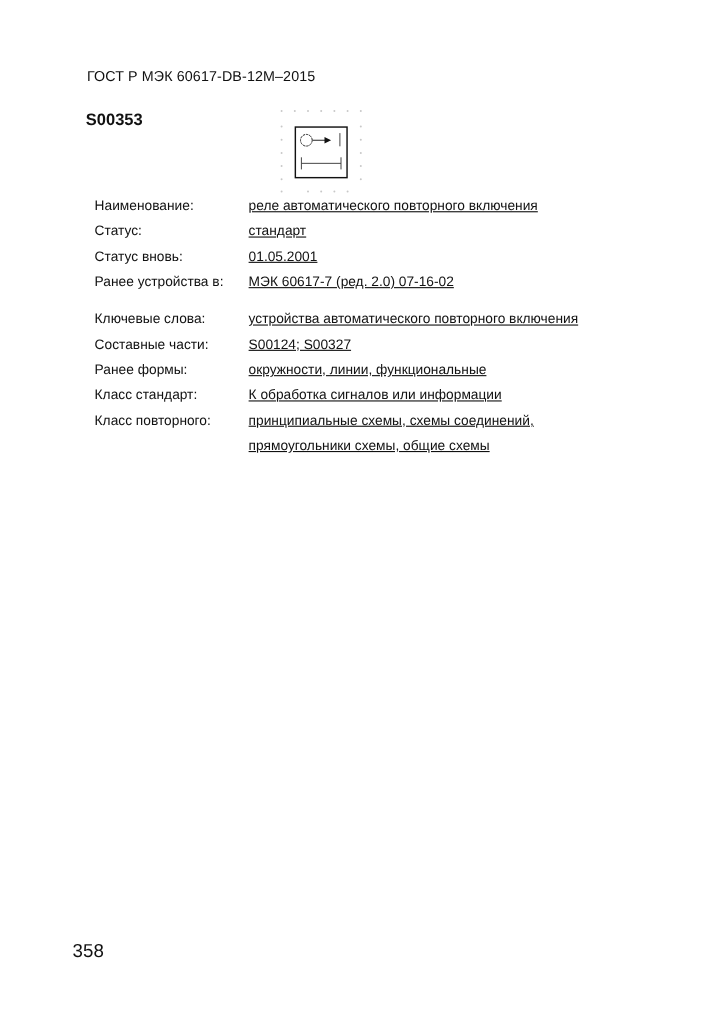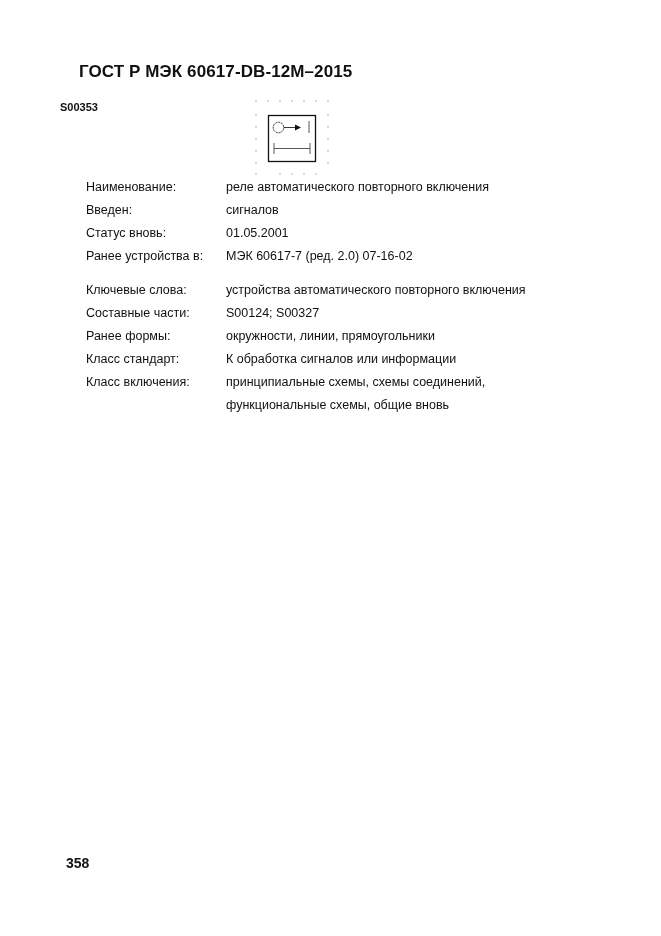--- a/index.html
+++ b/index.html
@@ -1,27 +1,27 @@
 <!DOCTYPE html>
 <html><head>
 <meta charset="utf-8">
 <style>
   html, body { margin: 0; padding: 0; background: #ffffff; }
   body { width: 661px; height: 936px; position: relative; overflow: hidden;
          font-family: "Liberation Sans", "DejaVu Sans", sans-serif; color: #111; }
-  .std-header { position: absolute; left: 79px; top: 62px; font-size: 17px; font-weight: bold; letter-spacing: 0.1px; }
-  .symbol-code { position: absolute; left: 60px; top: 101px; font-size: 11px; font-weight: bold; }
+  .std-header { position: absolute; left: 79px; top: 62px; font-size: 13px; font-weight: normal; letter-spacing: 0.1px; }
+  .symbol-code { position: absolute; left: 78px; top: 101px; font-size: 15px; font-weight: bold; }
   .symbol-figure { position: absolute; left: 248px; top: 94px; width: 92px; height: 86px; }
   .props { position: absolute; left: 74px; top: 178px; font-size: 12.5px; }
   .row { position: relative; height: 23px; line-height: 19px; }
   .row .label { position: absolute; left: 12px; top: 0; white-space: nowrap; }
-  .row .value { position: absolute; left: 152px; top: 0; white-space: nowrap; }
+  .row .value { position: absolute; left: 152px; top: 0; white-space: nowrap; text-decoration: underline; }
   .row.cont { height: 23px; }
   .gap { height: 11px; }
-  .page-number { position: absolute; left: 66px; top: 855px; font-size: 14px; font-weight: bold; }
+  .page-number { position: absolute; left: 66px; top: 855px; font-size: 17px; }
 </style>
 </head>
 <body>
 
 <div class="std-header">ГОСТ Р МЭК 60617-DB-12M–2015</div>
 
 <div class="symbol-code">S00353</div>
 
 <div class="symbol-figure">
   <svg width="92" height="86" viewBox="0 0 92 86" xmlns="http://www.w3.org/2000/svg">
@@ -64,22 +64,22 @@
     <line x1="62" y1="49" x2="62" y2="60" stroke="#444" stroke-width="0.9"></line>
   </svg>
 </div>
 
 <div class="props">
   <div class="row">
     <span class="label">Наименование:</span>
     <span class="value">реле автоматического повторного включения</span>
   </div>
   <div class="row">
-    <span class="label">Введен:</span>
-    <span class="value">сигналов</span>
+    <span class="label">Статус:</span>
+    <span class="value">стандарт</span>
   </div>
   <div class="row">
     <span class="label">Статус вновь:</span>
     <span class="value">01.05.2001</span>
   </div>
   <div class="row">
     <span class="label">Ранее устройства в:</span>
     <span class="value">МЭК 60617-7 (ред. 2.0) 07-16-02</span>
   </div>
 
@@ -88,28 +88,28 @@
   <div class="row">
     <span class="label">Ключевые слова:</span>
     <span class="value">устройства автоматического повторного включения</span>
   </div>
   <div class="row">
     <span class="label">Составные части:</span>
     <span class="value">S00124; S00327</span>
   </div>
   <div class="row">
     <span class="label">Ранее формы:</span>
-    <span class="value">окружности, линии, прямоугольники</span>
+    <span class="value">окружности, линии, функциональные</span>
   </div>
   <div class="row">
     <span class="label">Класс стандарт:</span>
     <span class="value">К обработка сигналов или информации</span>
   </div>
   <div class="row">
-    <span class="label">Класс включения:</span>
+    <span class="label">Класс повторного:</span>
     <span class="value">принципиальные схемы, схемы соединений,</span>
   </div>
   <div class="row cont">
-    <span class="value">функциональные схемы, общие вновь</span>
+    <span class="value">прямоугольники схемы, общие схемы</span>
   </div>
 </div>
 
 <div class="page-number">358</div>
 
 </body></html>

